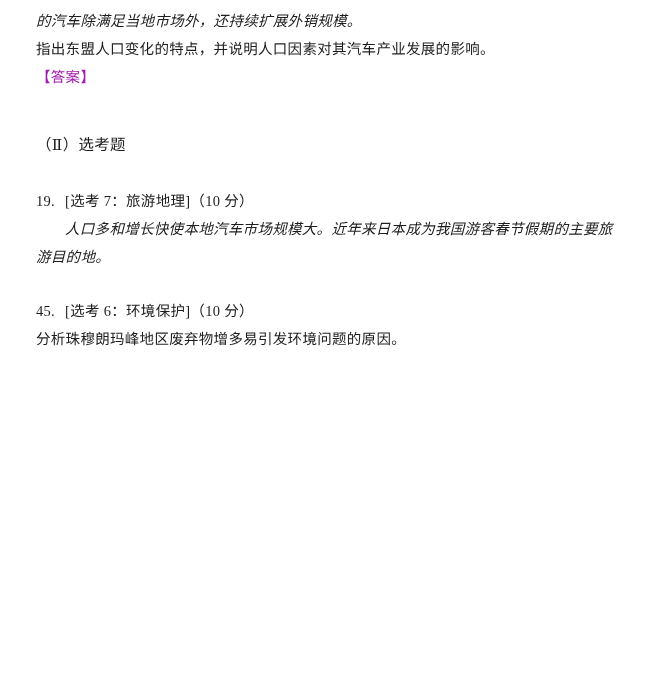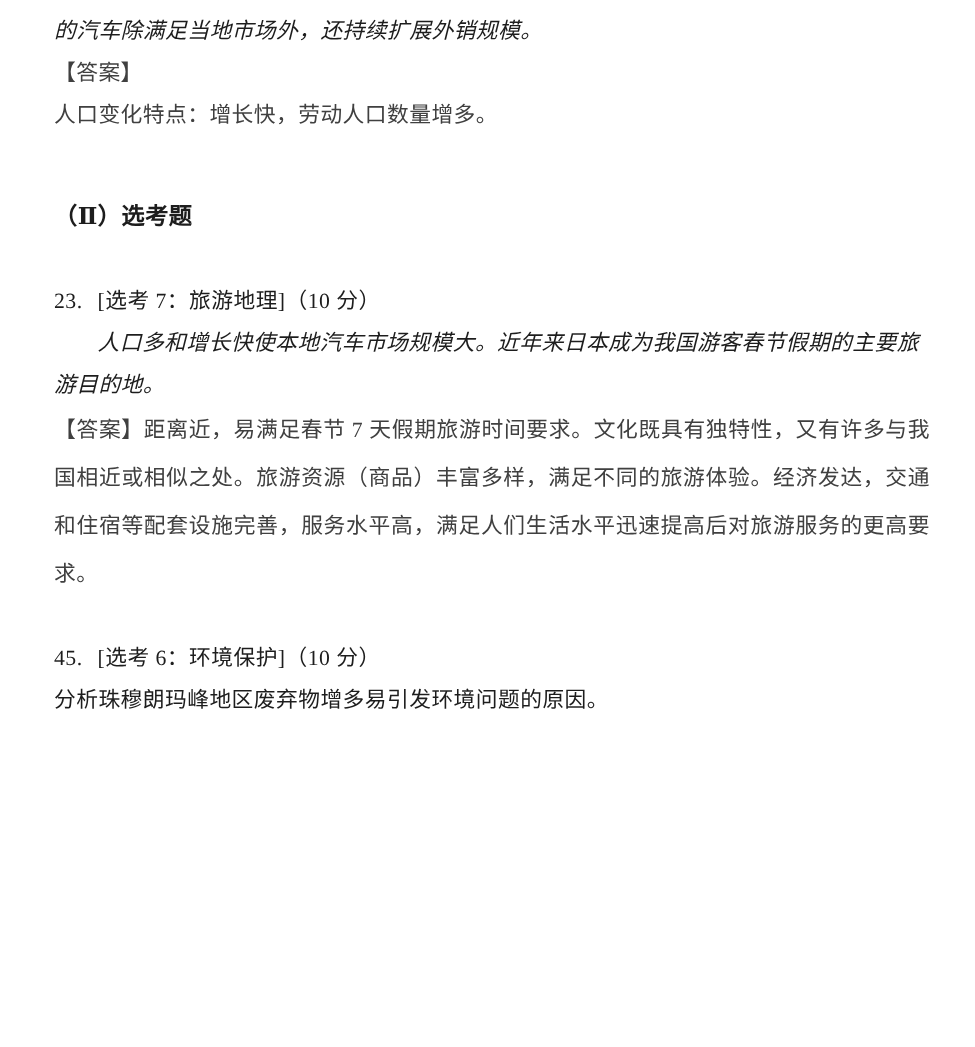--- a/index.html
+++ b/index.html
@@ -31,29 +31,29 @@
     text-align: justify;
   }
   .multi3 {
     line-height: 31px;
     text-align: justify;
   }
   .kai {
     font-style: italic;
   }
   .red {
-    color: #404040;
+    color: #a21caf;
   }
   .indent {
     text-indent: 2em;
   }
   .section-heading {
     margin: 40px 0 0 0;
     font-size: 15.5px;
-    font-weight: bold;
+    font-weight: normal;
     line-height: 28px;
     letter-spacing: 0.3px;
   }
   .q-item {
     margin-top: 28px;
   }
   .q-item-24 {
     margin-top: 26px;
   }
   .material-24 {
@@ -64,38 +64,35 @@
     margin-right: 10px;
   }
 </style>
 </head>
 <body>
 
 <div class="doc">
 
   <p class="line kai">的汽车除满足当地市场外，还持续扩展外销规模。</p>
 
+  <p class="line">指出东盟人口变化的特点，并说明人口因素对其汽车产业发展的影响。</p>
 
   <p class="line red">【答案】</p>
 
-  <p class="line red">人口变化特点：增长快，劳动人口数量增多。</p>
 
 
   <p class="section-heading">（Ⅱ）选考题</p>
 
   <p class="line q-item">
-    <span class="num">23.</span><span>[选考 7：旅游地理]（10 分）</span>
+    <span class="num">19.</span><span>[选考 7：旅游地理]（10 分）</span>
   </p>
 
   <p class="line kai indent">人口多和增长快使本地汽车市场规模大。近年来日本成为我国游客春节假期的主要旅游目的地。</p>
 
 
-  <p class="line multi red">
-    <span>【答案】</span><span>距离近，易满足春节 7 天假期旅游时间要求。文化既具有独特性，又有许多与我国相近或相似之处。旅游资源（商品）丰富多样，满足不同的旅游体验。经济发达，交通和住宿等配套设施完善，服务水平高，满足人们生活水平迅速提高后对旅游服务的更高要求。</span>
-  </p>
 
   <p class="line q-item-24">
     <span class="num">45.</span><span>[选考 6：环境保护]（10 分）</span>
   </p>
 
 
   <p class="line">分析珠穆朗玛峰地区废弃物增多易引发环境问题的原因。</p>
 
 </div>
 

